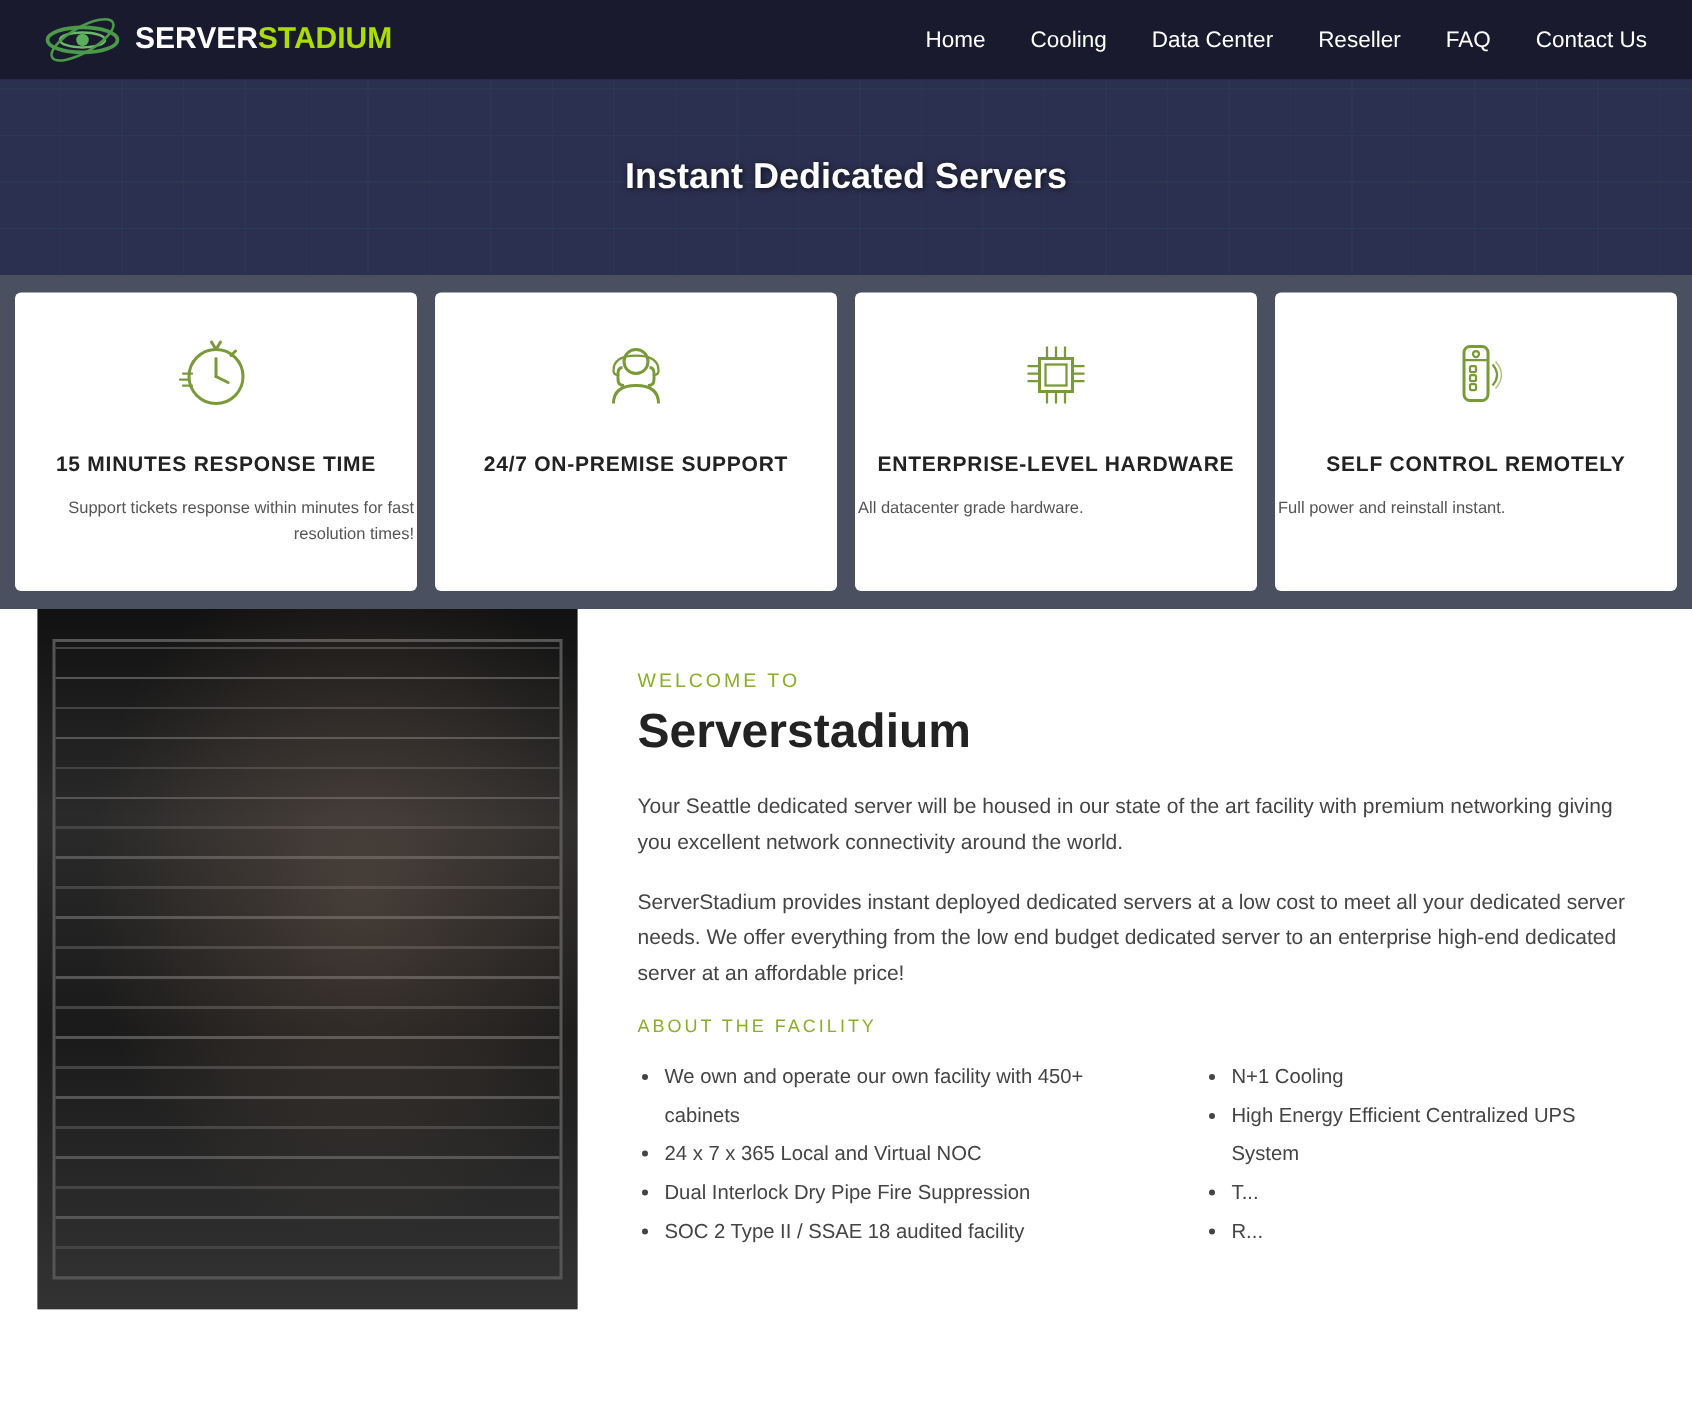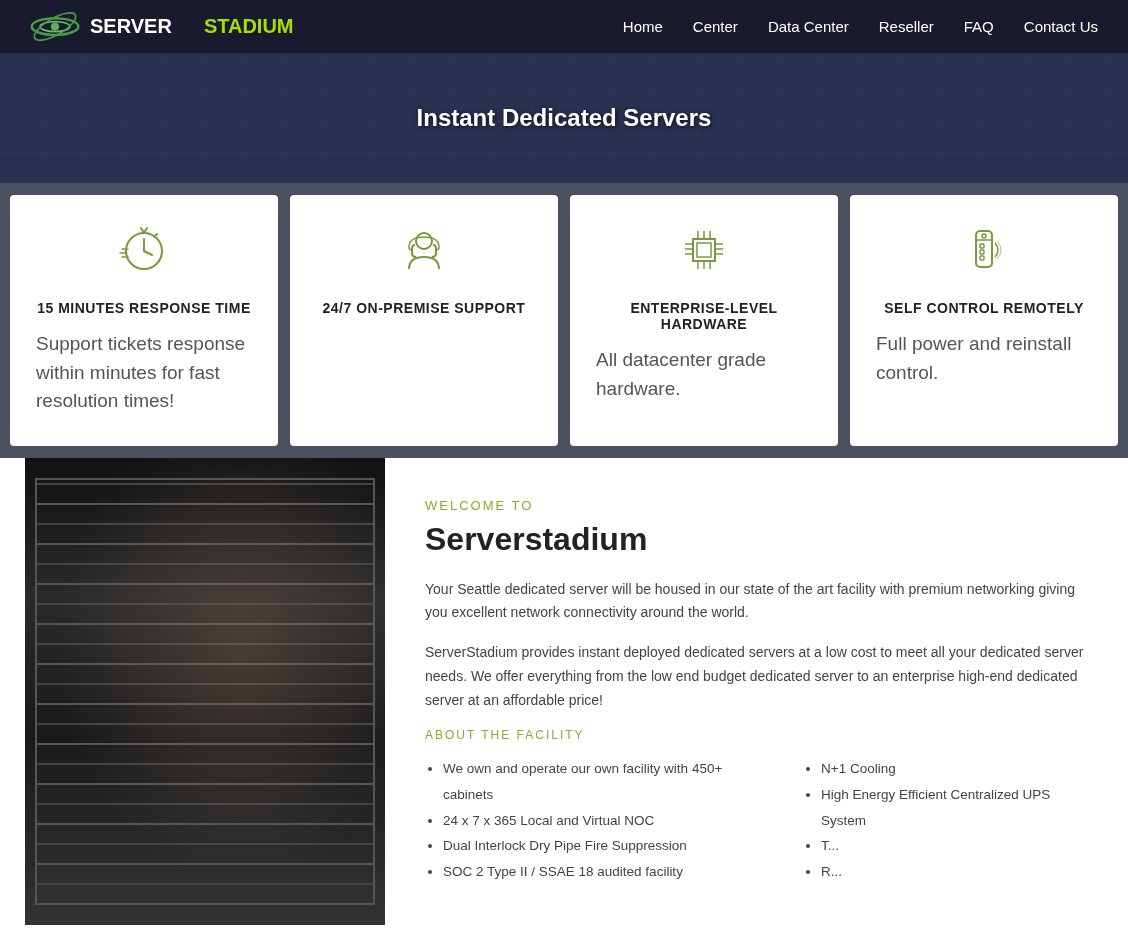--- a/index.html
+++ b/index.html
@@ -77,21 +77,21 @@
       background: #4a5060;
       padding: 0 10px;
       display: flex;
       gap: 12px;
       padding: 12px 10px;
     }
     .feature-card {
       background: #fff;
       flex: 1;
       border-radius: 4px;
-      padding: 30px 26px 30px;
+      padding: 30px 2px 30px;
       display: flex;
       flex-direction: column;
       align-items: flex-start;
     }
     .feature-icon {
       font-size: 40px;
       margin-bottom: 16px;
       color: #6a7a3a;
       align-self: center;
     }
@@ -99,23 +99,23 @@
       font-size: 14px;
       font-weight: bold;
       text-transform: uppercase;
       letter-spacing: 0.5px;
       margin-bottom: 14px;
       color: #222;
       text-align: center;
       width: 100%;
     }
     .feature-desc {
-      font-size: 19px;
+      font-size: 11px;
       color: #555;
-      text-align: left;
+      text-align: right;
       line-height: 1.5;
     }
 
     
     .about-section {
       display: flex;
       min-height: 395px;
       background: #fff;
       margin-left: 25px;
     }
@@ -200,26 +200,26 @@
 
 <header class="header">
   <div class="logo-area">
     <svg class="logo-icon" viewBox="0 0 60 45">
       <ellipse cx="30" cy="22" rx="28" ry="10" fill="none" stroke="#4a9a4a" stroke-width="3"></ellipse>
       <ellipse cx="30" cy="22" rx="18" ry="6" fill="none" stroke="#6aba6a" stroke-width="2"></ellipse>
       <circle cx="30" cy="22" r="5" fill="#5ab05a"></circle>
       <ellipse cx="30" cy="22" rx="28" ry="10" fill="none" stroke="#4a9a4a" stroke-width="2" transform="rotate(-30 30 22)"></ellipse>
     </svg>
     <div>
-      <span style="color:#fff;font-size:20px;font-weight:bold;">SERVER</span><span style="color:#aadd00;font-size:20px;font-weight:bold;margin-left:32px;">STADIUM</span>
+      <span style="color:#fff;font-size:20px;font-weight:bold;">SERVER</span><span style="color:#aadd00;font-size:20px;font-weight:bold;">STADIUM</span>
     </div>
   </div>
   <nav class="nav">
     <a>Home</a>
-    <a>Center</a>
+    <a>Cooling</a>
     <a>Data Center</a>
     <a>Reseller</a>
     <a>FAQ</a>
     <a>Contact Us</a>
   </nav>
 </header>
 
 <section class="hero">
   <div class="hero-bg"></div>
   <h1 class="hero-title">Instant Dedicated Servers</h1>
@@ -296,21 +296,21 @@
         <circle cx="25" cy="11" r="2" fill="none" stroke="#7a9a3a" stroke-width="1.5"></circle>
         <rect x="21" y="19" width="4" height="4" rx="1" fill="none" stroke="#7a9a3a" stroke-width="1.5"></rect>
         <rect x="21" y="25" width="4" height="4" rx="1" fill="none" stroke="#7a9a3a" stroke-width="1.5"></rect>
         <rect x="21" y="31" width="4" height="4" rx="1" fill="none" stroke="#7a9a3a" stroke-width="1.5"></rect>
 
         <path d="M36 18 Q42 25 36 32" fill="none" stroke="#7a9a3a" stroke-width="1.5"></path>
         <path d="M38 16 Q46 25 38 34" fill="none" stroke="#7a9a3a" stroke-width="1" opacity="0.6"></path>
       </svg>
     </div>
     <div class="feature-title">SELF CONTROL REMOTELY</div>
-    <div class="feature-desc">Full power and reinstall control.</div>
+    <div class="feature-desc">Full power and reinstall instant.</div>
   </div>
 
 </section>
 
 <section class="about-section">
   <div class="about-image">
     <div class="rack-sim"></div>
     <div class="person-overlay"></div>
   </div>
   <div class="about-content">

